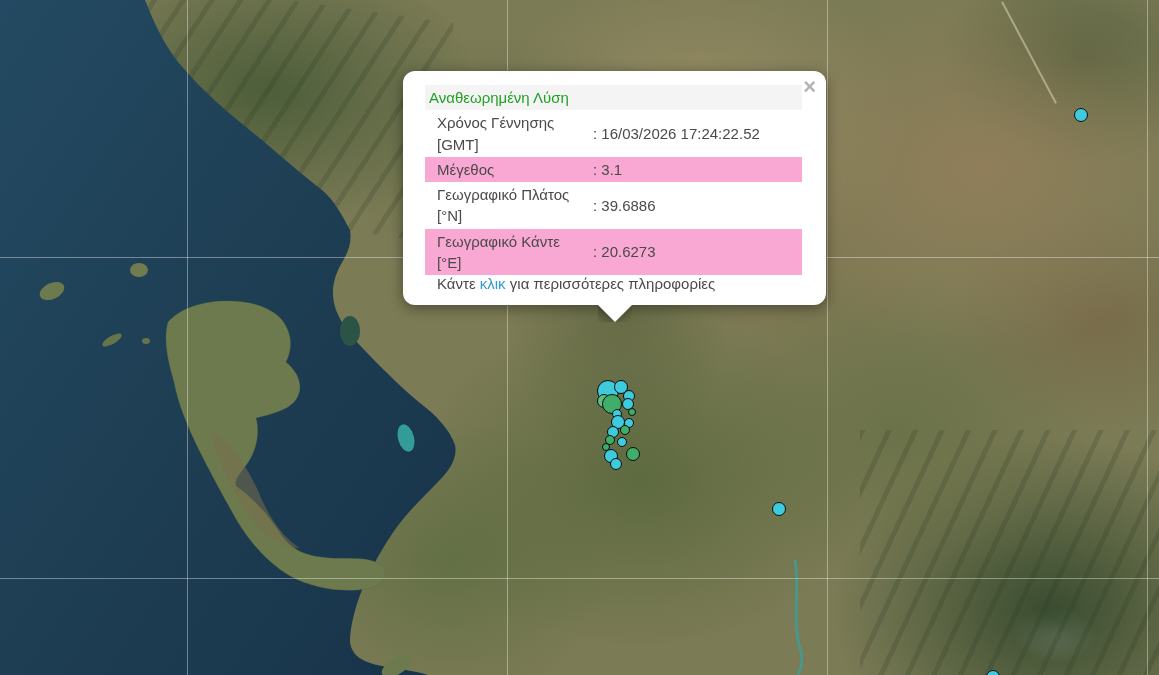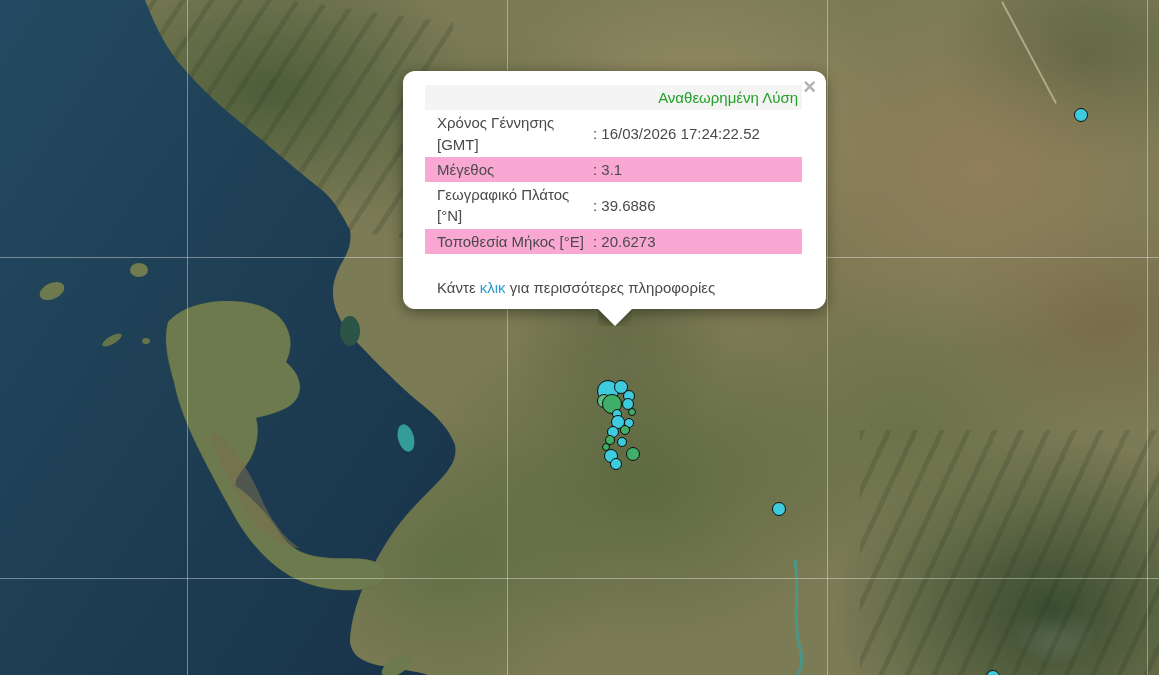--- a/index.html
+++ b/index.html
@@ -44,26 +44,26 @@
     padding:14px 24px 13px 22px;box-sizing:border-box;color:#4a4a4a;font-size:15px;}
   .popup .tip{position:absolute;left:50%;bottom:-17px;width:34px;height:17px;
     transform:translateX(-50%);overflow:hidden;}
   .popup .tip::after{content:"";position:absolute;left:50%;top:-12px;width:24px;height:24px;
     background:#fff;transform:translateX(-50%) rotate(45deg);
     box-shadow:0 3px 14px rgba(0,0,0,.4);}
   .popup .close{position:absolute;top:5px;right:10px;color:#b3b3b3;font-size:22px;
     font-weight:700;line-height:1;cursor:pointer;font-family:"Liberation Sans",sans-serif;}
   .popup table{width:100%;border-collapse:collapse;font-size:15px;line-height:1.42;}
   .popup th{background:#f4f4f4;color:var(--title-green,#23a127);font-weight:400;
-    text-align:right;padding:2px 4px;}
+    text-align:left;padding:2px 4px;}
   .popup td{padding:2px 4px 2px 12px;vertical-align:middle;}
   .popup td.lbl{width:150px;padding-right:0;}
   .popup td.val{padding-left:6px;}
   .popup tr.shaded td{background:#f9a8d4;}
-  .popup .footer{margin:25px 0 0 12px;}
+  .popup .footer{margin:0 0 0 12px;}
   .popup .lnk{color:var(--link-blue,#2e9bcd);text-decoration:none;cursor:pointer;}
 </style>
 </head>
 <body>
 
 <div id="app">
 
   <div class="map">
     <div class="land"></div>
     <div class="ridge" style="left:860px;top:430px;width:300px;height:245px;"></div>
@@ -158,21 +158,21 @@
           </tr>
           <tr class="shaded">
             <td class="lbl">Μέγεθος</td>
             <td class="val">: 3.1</td>
           </tr>
           <tr>
             <td class="lbl">Γεωγραφικό Πλάτος [°N]</td>
             <td class="val">: 39.6886</td>
           </tr>
           <tr class="shaded">
-            <td class="lbl">Τοποθεσία Μήκος [°E]</td>
+            <td class="lbl">Γεωγραφικό Κάντε [°E]</td>
             <td class="val">: 20.6273</td>
           </tr>
         </tbody>
     </table>
     <div class="footer"><span>Κάντε </span><a class="lnk">κλικ</a><span> για περισσότερες πληροφορίες</span></div>
     <div class="tip"></div>
   </div>
 
 </div>
 

